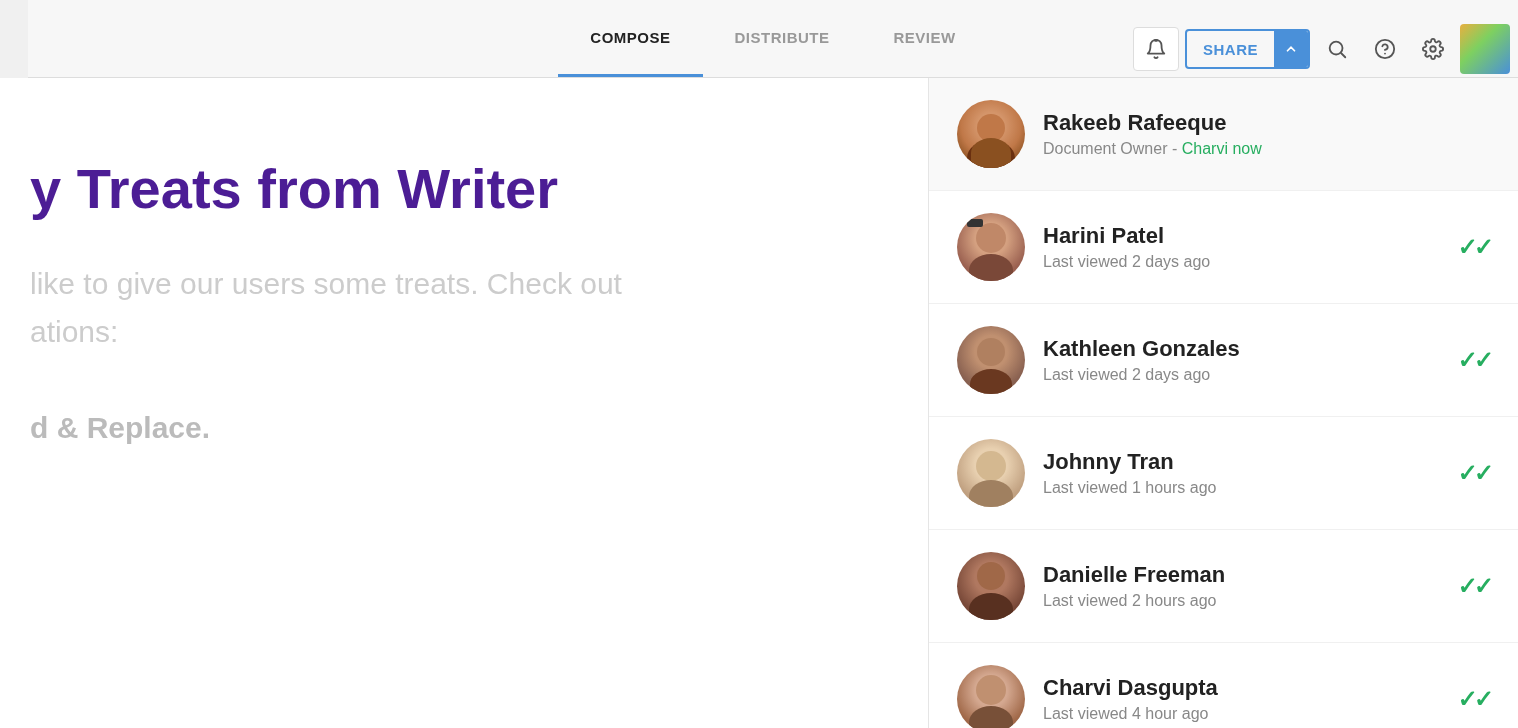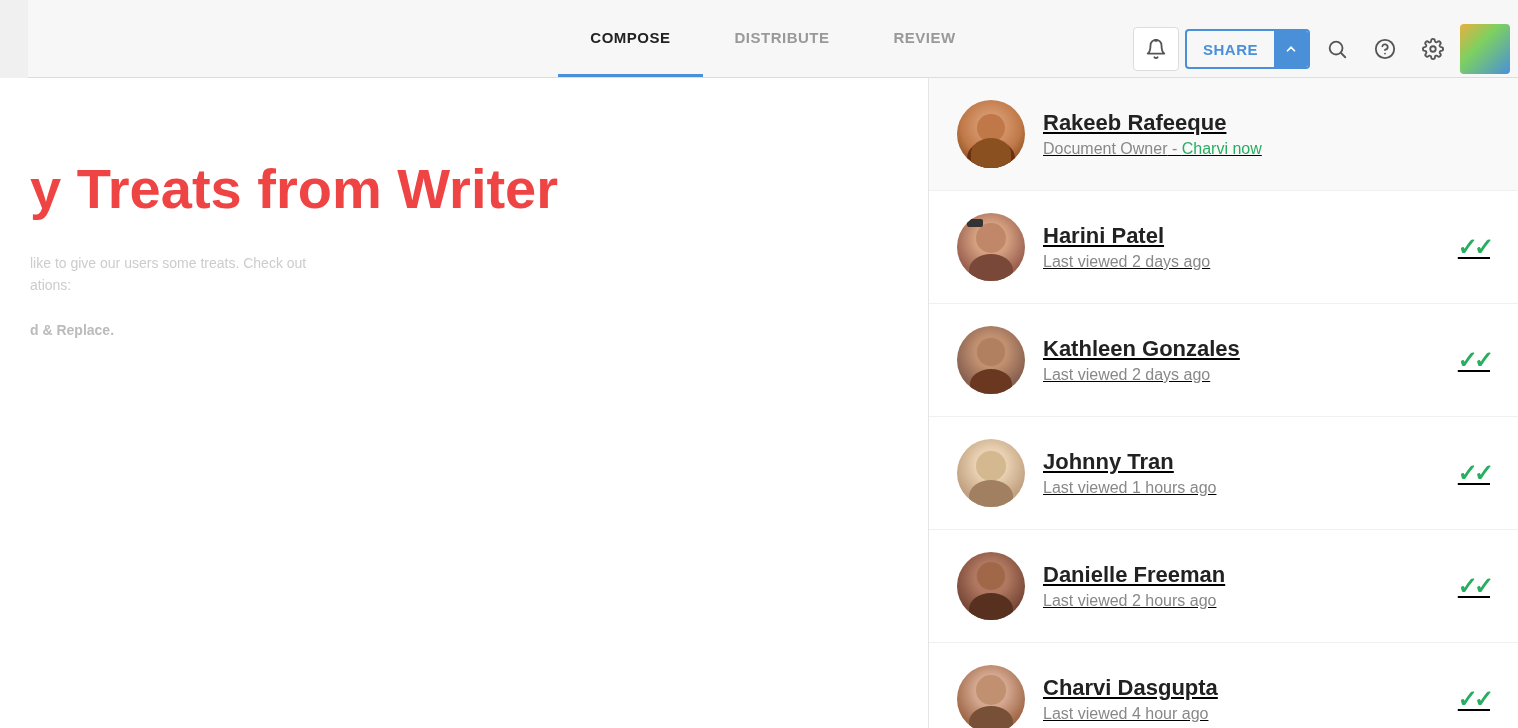--- a/index.html
+++ b/index.html
@@ -146,27 +146,27 @@
       overflow: hidden;
     }
 
     .doc-inner {
       padding: 80px 60px 60px 30px;
     }
 
     .doc-title {
       font-size: 56px;
       font-weight: 700;
-      color: #ef4444;
-      margin-bottom: 32px;
+      color: #4c1d95;
+      margin-bottom: 40px;
       line-height: 1.1;
     }
 
     .doc-body {
-      font-size: 14px;
+      font-size: 30px;
       color: #ccc;
       line-height: 1.6;
     }
 
     .doc-bold {
       font-weight: 700;
       color: #bbb;
       margin-top: 42px;
     }
 
@@ -182,21 +182,20 @@
       overflow-y: auto;
       z-index: 20;
     }
 
     .user-row {
       display: flex;
       align-items: center;
       padding: 22px 28px;
       border-bottom: 1px solid #f0f0f0;
       gap: 18px;
-      text-decoration: underline;
     }
 
     .user-row:first-child {
       background: #f9f9f9;
     }
 
     .user-info {
       flex: 1;
     }
 

